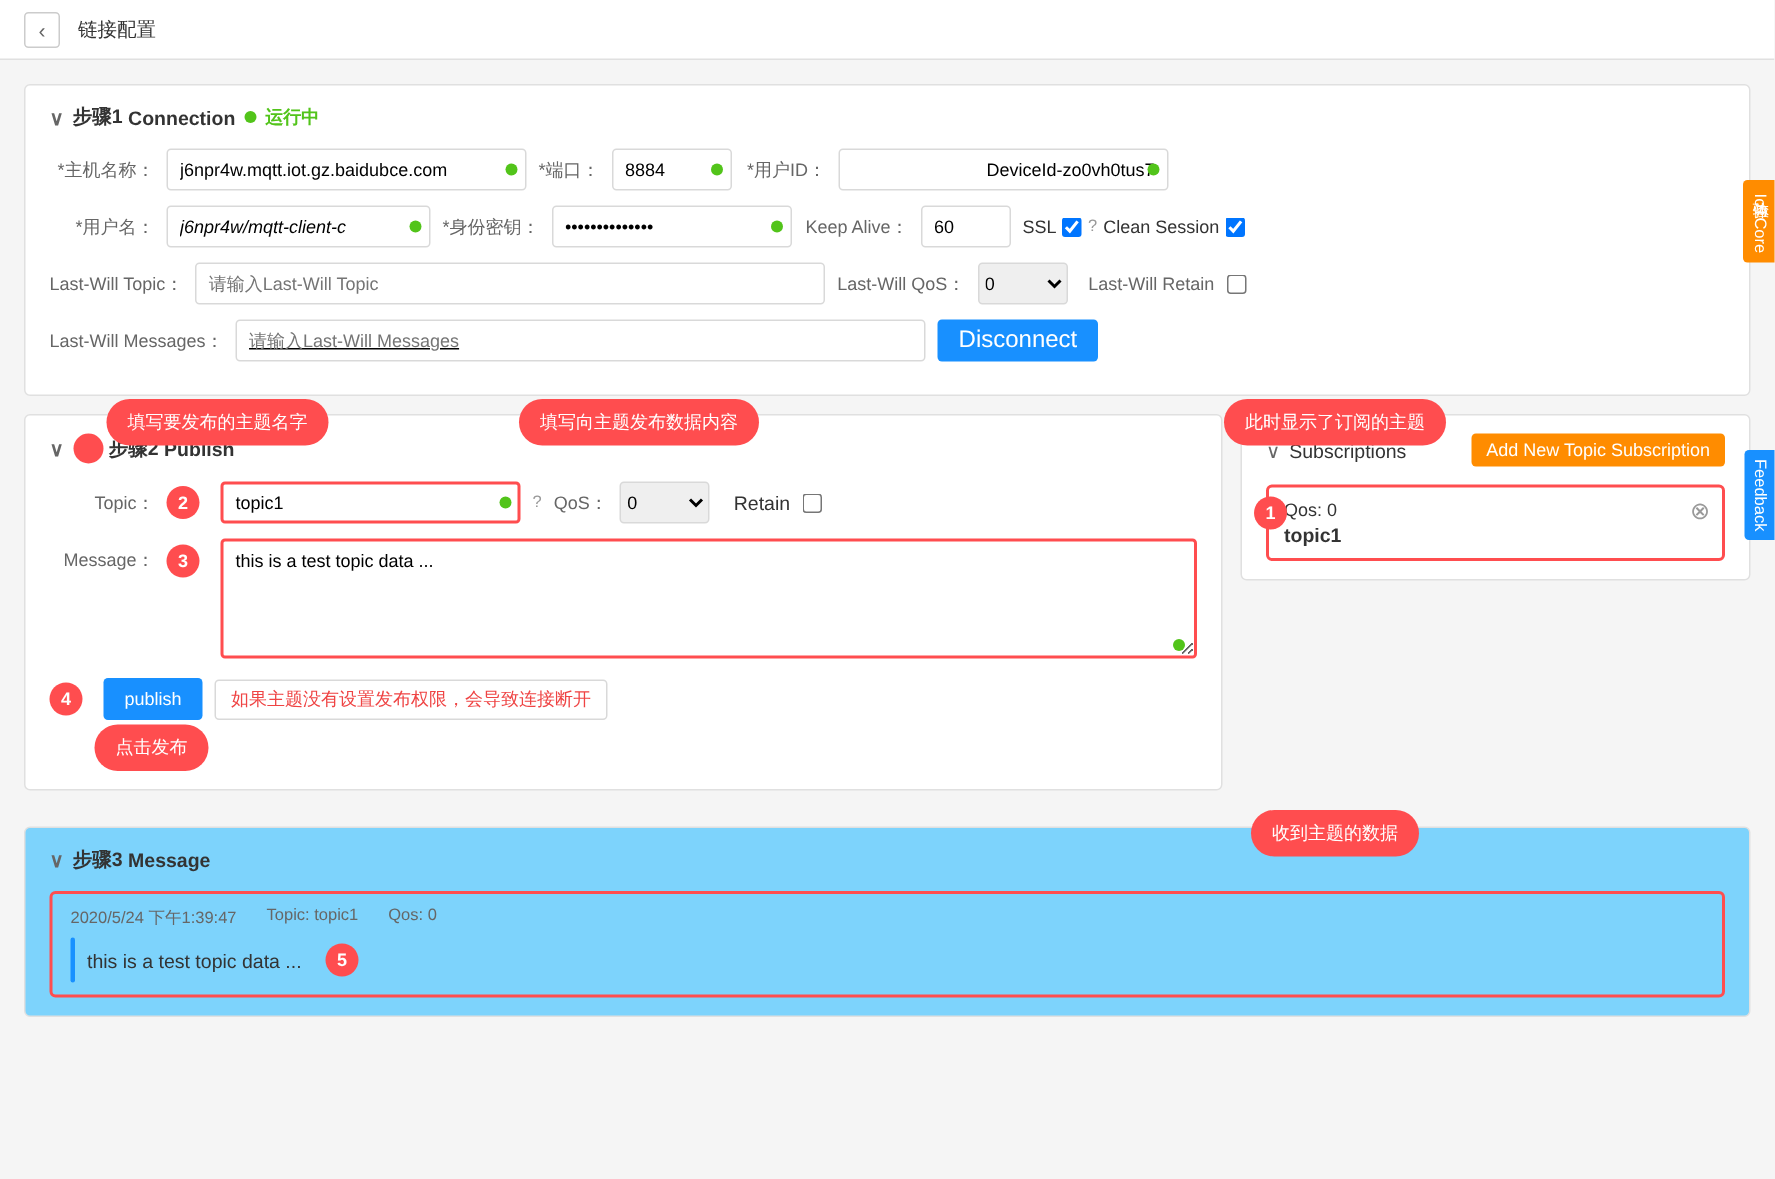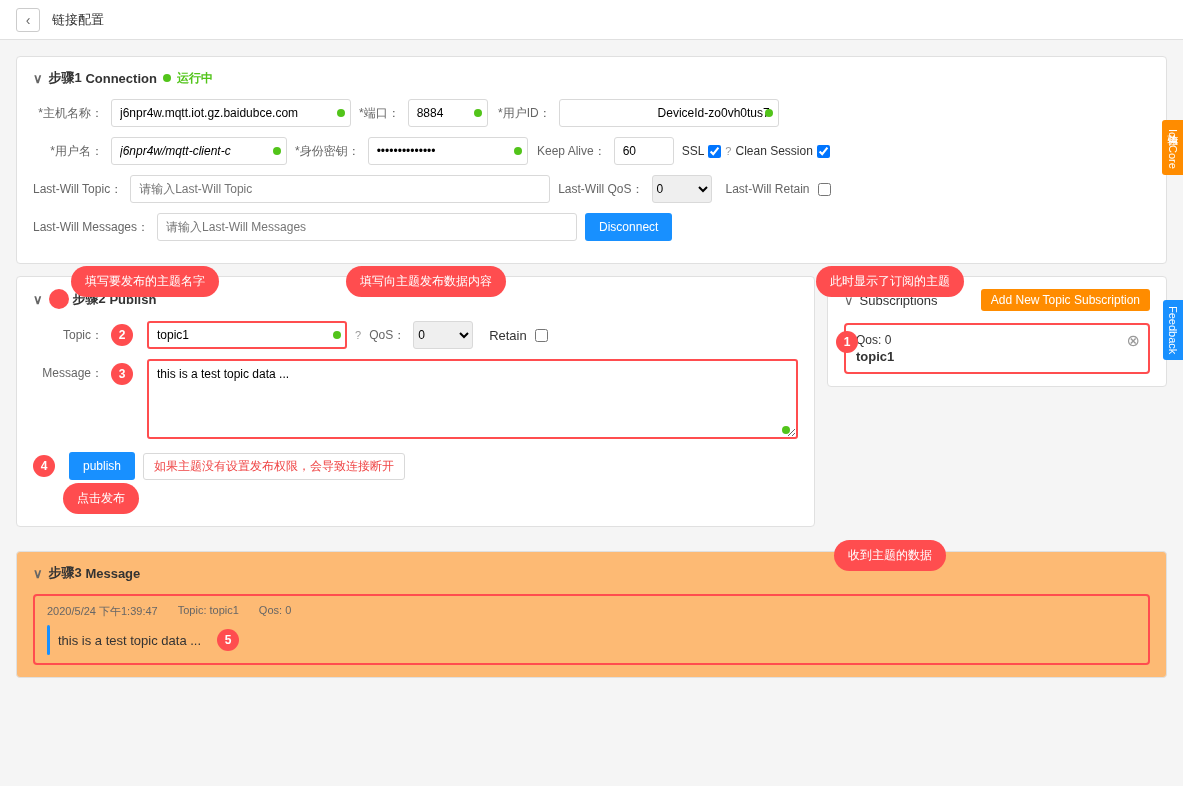--- a/index.html
+++ b/index.html
@@ -32,21 +32,21 @@
     .host-input { width: 240px; }
     .port-input { width: 80px; }
     .userid-input { width: 220px; text-align: right; }
     .username-input { width: 176px; font-style: italic; }
     .password-input { width: 160px; }
     .keepalive-input { width: 60px; }
     
     .ssl-area { display: flex; align-items: center; gap: 4px; font-size: 12px; }
     
     .lwt-input { width: 420px; }
-    .btn-disconnect { background: #1890ff; color: white; border: none; border-radius: 3px; padding: 5px 14px; font-size: 12px; cursor: pointer; height: 28px; }
+    .btn-disconnect { background: #1890ff; color: white; border: none; border-radius: 3px; padding: 5px 14px; font-size: 16px; cursor: pointer; height: 28px; }
     
     
     .two-col { display: flex; gap: 12px; margin-bottom: 12px; }
     .left-col { flex: 1; }
     .right-col { width: 340px; }
     
     
     .topic-input { width: 200px; border: 2px solid #ff4d4f !important; }
     .message-area { width: 100%; border: 2px solid #ff4d4f; border-radius: 3px; padding: 6px 8px; font-size: 12px; resize: vertical; min-height: 80px; outline: none; font-family: inherit; }
     
@@ -62,21 +62,21 @@
     
     .sub-item { border: 2px solid #ff4d4f; border-radius: 4px; padding: 8px 10px; position: relative; background: #fff; }
     .sub-qos { font-size: 12px; color: #333; margin-bottom: 2px; }
     .sub-topic { font-size: 13px; color: #333; font-weight: bold; }
     .sub-close { position: absolute; top: 6px; right: 8px; cursor: pointer; color: #999; font-size: 16px; }
     
     
     .step-badge { width: 22px; height: 22px; border-radius: 50%; background: #ff4d4f; color: white; font-size: 12px; font-weight: bold; display: flex; align-items: center; justify-content: center; margin-right: 6px; flex-shrink: 0; }
     
     
-    .msg-section { background: #fdba74; border: 1px solid #e0e0e0; border-radius: 4px; padding: 12px 16px; }
+    .msg-section { background: #7dd3fc; border: 1px solid #e0e0e0; border-radius: 4px; padding: 12px 16px; }
     .msg-item { border: 2px solid #ff4d4f; border-radius: 4px; padding: 8px 12px; margin-top: 8px; text-align: center; }
     .msg-meta { display: flex; gap: 20px; font-size: 11px; color: #666; margin-bottom: 6px; }
     .msg-body { display: flex; align-items: center; gap: 8px; font-size: 13px; color: #333; }
     .msg-bar { width: 3px; height: 30px; background: #1890ff; border-radius: 2px; flex-shrink: 0; }
     
     
     .ann-bubble { position: absolute; background: #ff4d4f; color: white; border-radius: 20px; padding: 7px 14px; font-size: 12px; white-space: nowrap; z-index: 50; pointer-events: none; }
     
     .step-num { width: 20px; height: 20px; border-radius: 50%; background: #ff4d4f; color: white; font-size: 11px; font-weight: bold; display: inline-flex; align-items: center; justify-content: center; margin-right: 4px; vertical-align: middle; }
     
@@ -153,21 +153,21 @@
       <span class="form-label" style="min-width:80px">Last-Will QoS：</span>
       <select class="qos-select">
         <option>0</option><option>1</option><option>2</option>
       </select>
       <span class="form-label" style="min-width:90px">Last-Will Retain</span>
       <input type="checkbox" style="">
     </div>
 
     <div class="form-row">
       <span class="form-label">Last-Will Messages：</span>
-      <input class="form-input" style="width: 420px;" placeholder="请输入Last-Will Messages">
+      <input class="form-input" style="width: 460px; text-decoration: underline;" placeholder="请输入Last-Will Messages">
       <button class="btn-disconnect">Disconnect</button>
     </div>
   </div>
 
   <div class="two-col relative-wrap">
 
     <div class="ann-bubble" style="top:-10px; left:55px;">
       <span>填写要发布的主题名字</span>
     </div>
     <div class="ann-bubble" style="top:-10px; left:330px;">

